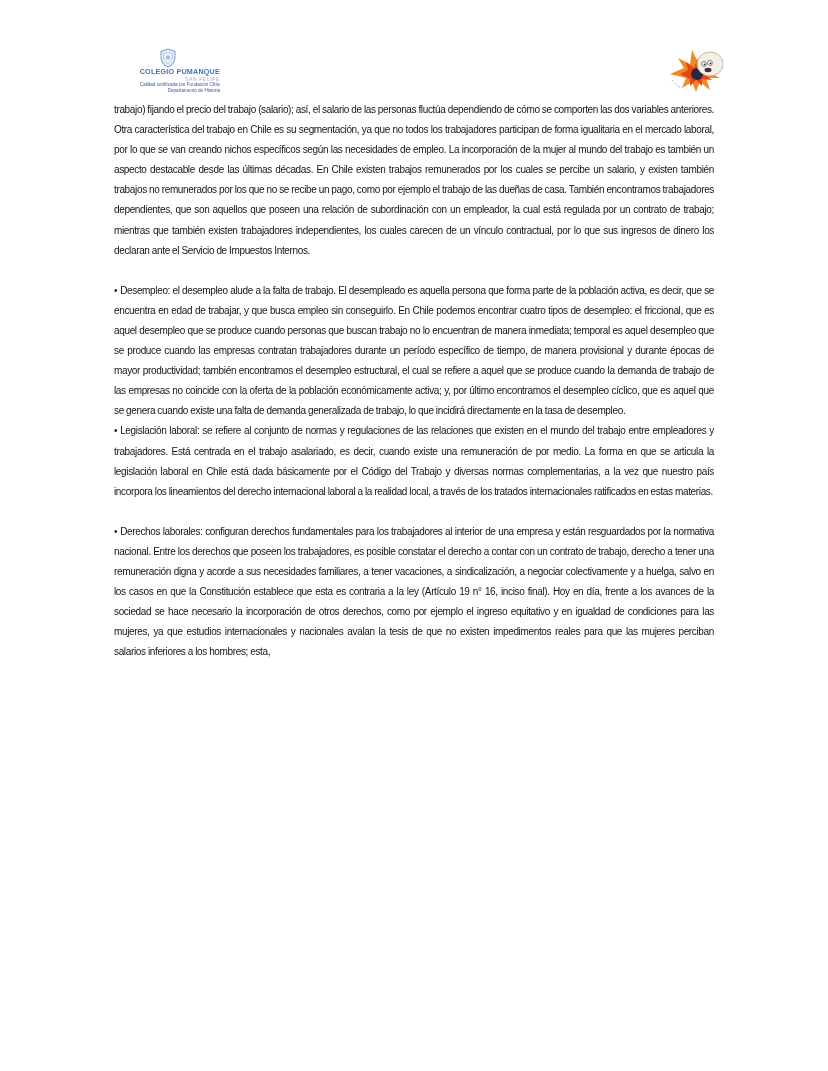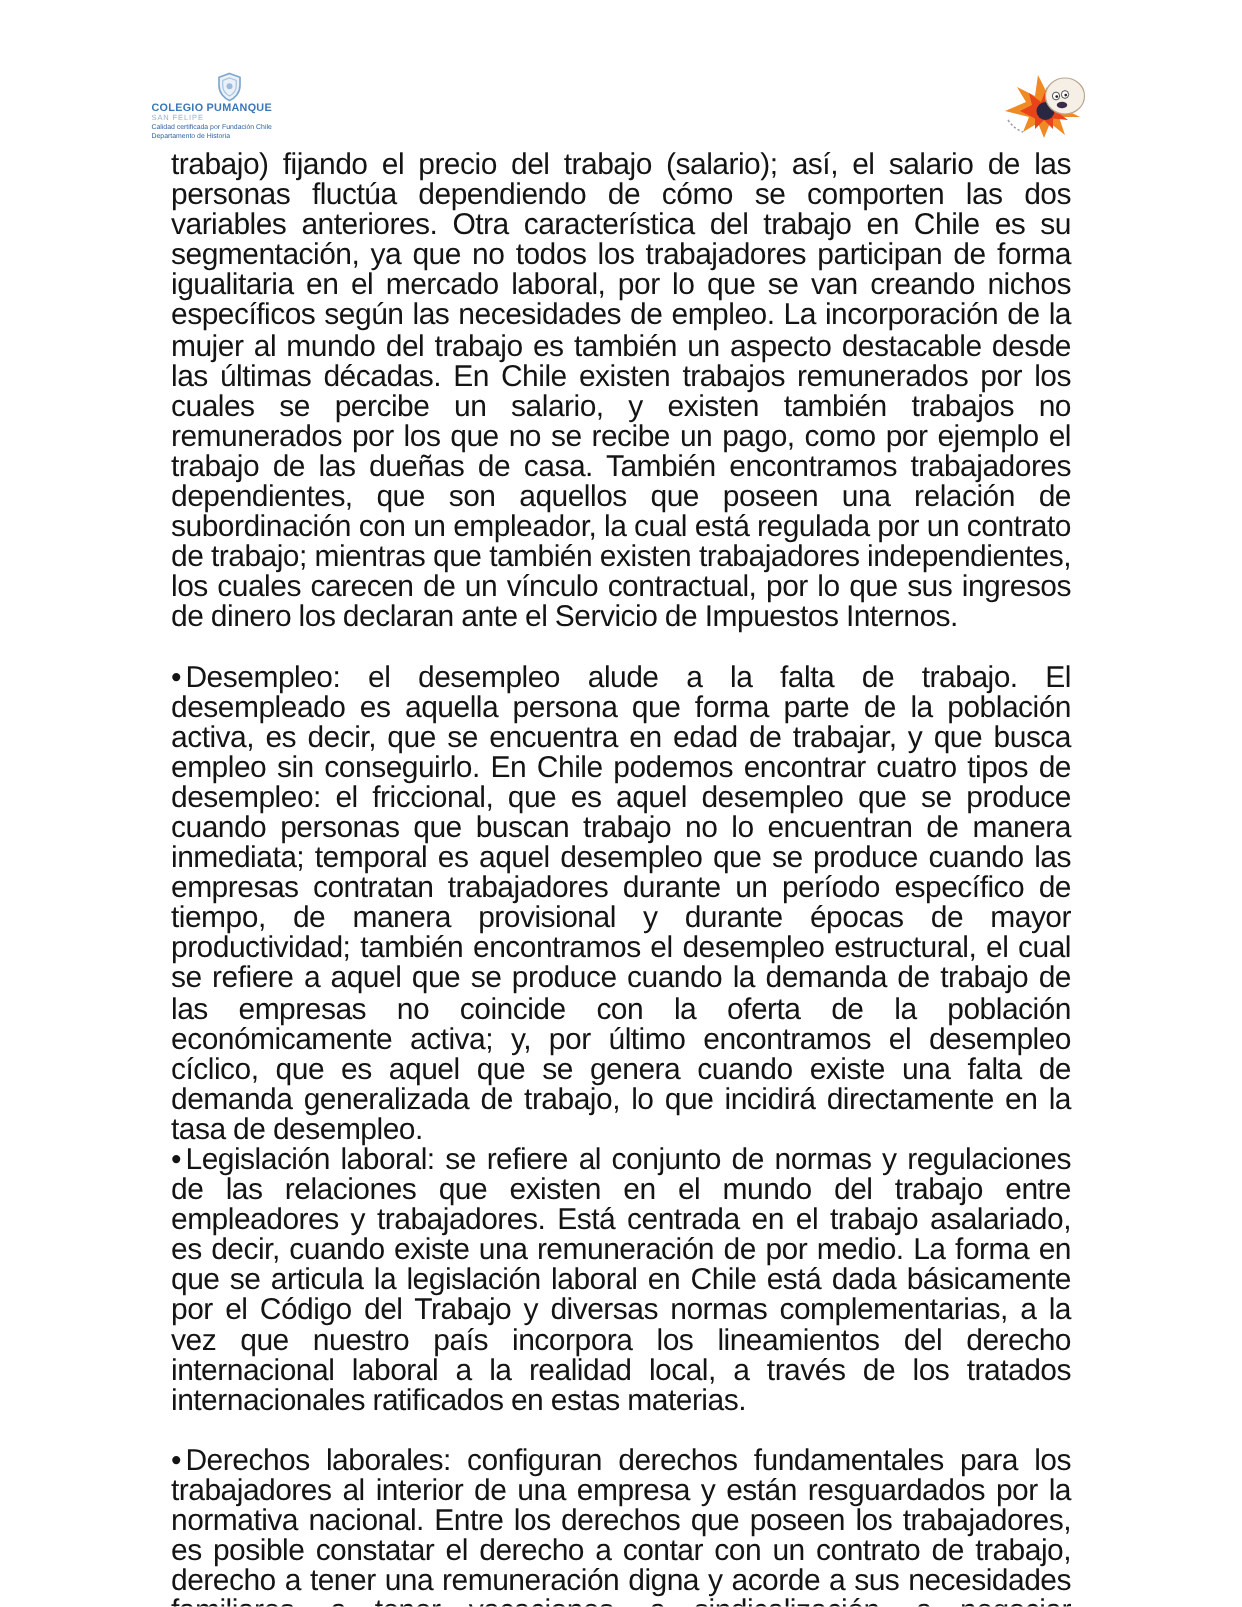--- a/index.html
+++ b/index.html
@@ -17,25 +17,25 @@
     }
     .header {
       position: absolute;
       top: 0;
       left: 0;
       width: 828px;
       height: 100px;
     }
     .logo-left {
       position: absolute;
-      left: 101px;
+      left: 116px;
       top: 48px;
       width: 104px;
       height: 50px;
-      text-align: left;
+      text-align: right;
     }
     .logo-shield {
       display: block;
       margin: 0 auto;
       width: 18px;
       height: 20px;
     }
     .logo-name {
       font-size: 7.2px;
       font-weight: bold;
@@ -64,21 +64,21 @@
     }
     .content {
       position: absolute;
       left: 114px;
       top: 100px;
       width: 600px;
     }
     .content p {
       margin: 0;
       font-family: "Liberation Sans", "DejaVu Sans", sans-serif;
-      font-size: 20px;
+      font-size: 10px;
       line-height: 20.1px;
       text-align: justify;
       letter-spacing: -0.35px;
       word-spacing: -0.2px;
       color: #141414;
     }
     .gap {
       height: 20px;
     }
     .bullet-mark {

